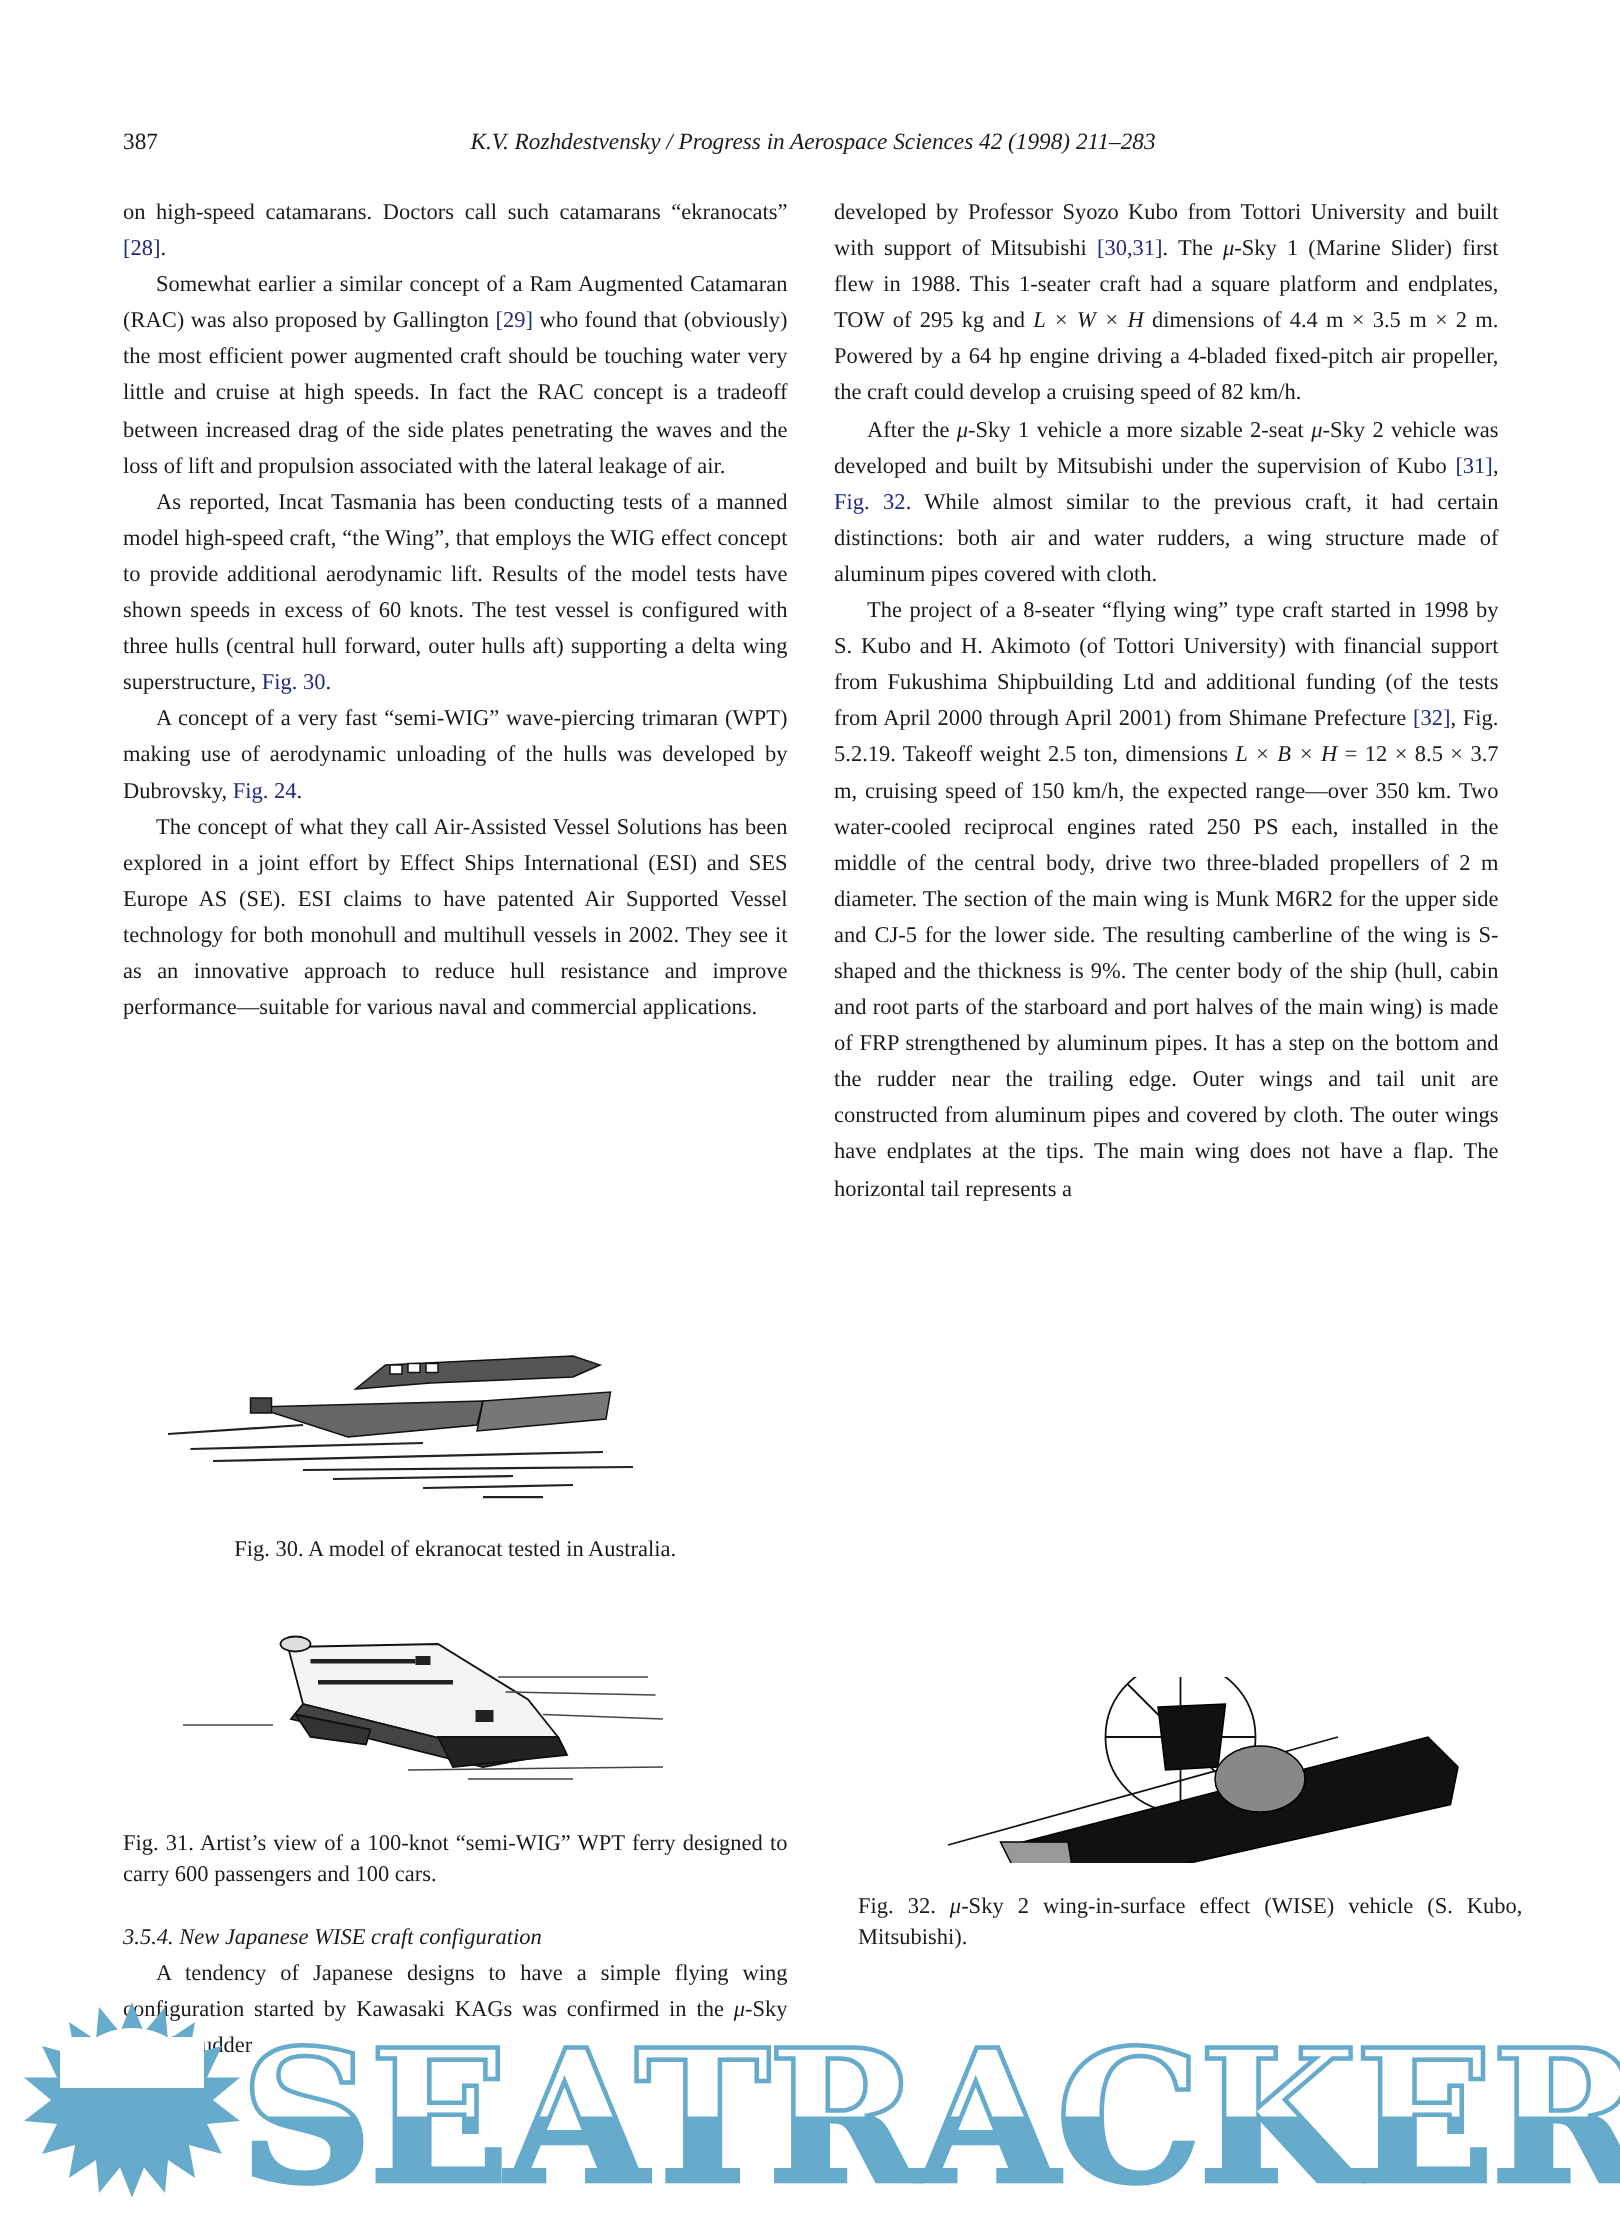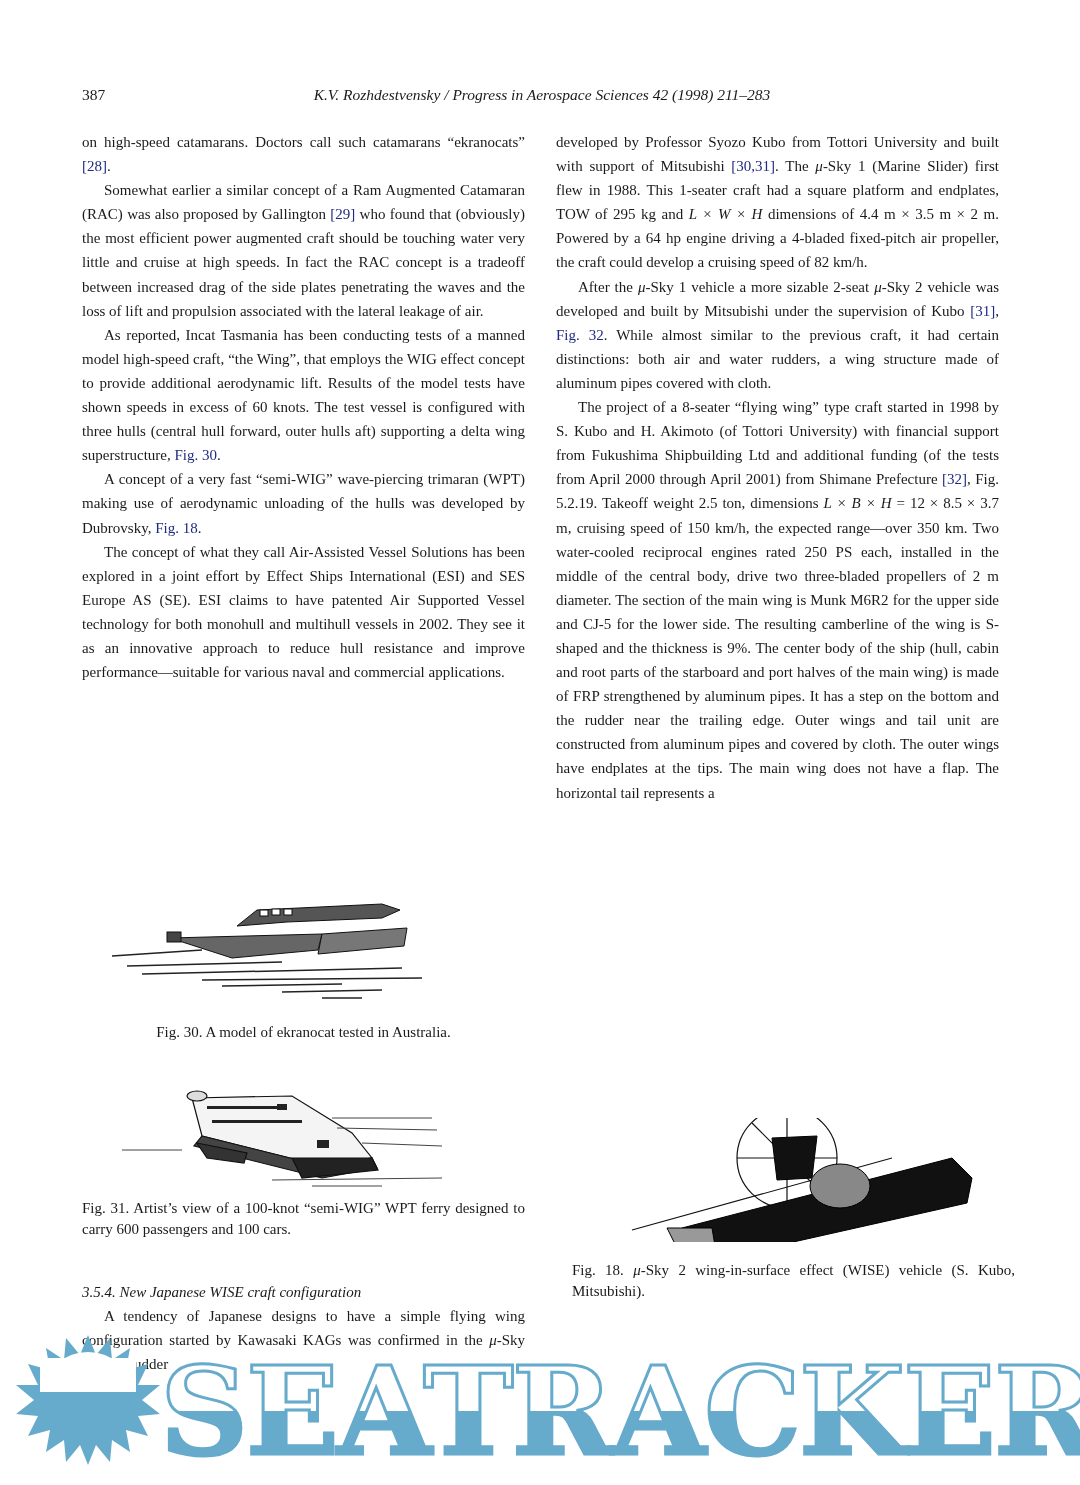--- a/index.html
+++ b/index.html
@@ -33,21 +33,21 @@
 
 <div class="running-head">
   <span class="page-num">387</span>
   <span class="journal">K.V. Rozhdestvensky / Progress in Aerospace Sciences 42 (1998) 211–283</span>
 </div>
 
 <div class="col col-left">
   <p><span>on high-speed catamarans. Doctors call such catamarans “ekranocats” </span><span class="link">[28]</span><span>.</span></p>
   <p class="ind"><span>Somewhat earlier a similar concept of a Ram Augmented Catamaran (RAC) was also proposed by Gallington </span><span class="link">[29]</span><span> who found that (obviously) the most efficient power augmented craft should be touching water very little and cruise at high speeds. In fact the RAC concept is a tradeoff between increased drag of the side plates penetrating the waves and the loss of lift and propulsion associated with the lateral leakage of air.</span></p>
   <p class="ind"><span>As reported, Incat Tasmania has been conducting tests of a manned model high-speed craft, “the Wing”, that employs the WIG effect concept to provide additional aerodynamic lift. Results of the model tests have shown speeds in excess of 60 knots. The test vessel is configured with three hulls (central hull forward, outer hulls aft) supporting a delta wing superstructure, </span><span class="link">Fig. 30</span><span>.</span></p>
-  <p class="ind"><span>A concept of a very fast “semi-WIG” wave-piercing trimaran (WPT) making use of aerodynamic unloading of the hulls was developed by Dubrovsky, </span><span class="link">Fig. 18</span><span>.</span></p>
+  <p class="ind"><span>A concept of a very fast “semi-WIG” wave-piercing trimaran (WPT) making use of aerodynamic unloading of the hulls was developed by Dubrovsky, </span><span class="link">Fig. 24</span><span>.</span></p>
   <p class="ind"><span>The concept of what they call Air-Assisted Vessel Solutions has been explored in a joint effort by Effect Ships International (ESI) and SES Europe AS (SE). ESI claims to have patented Air Supported Vessel technology for both monohull and multihull vessels in 2002. They see it as an innovative approach to reduce hull resistance and improve performance—suitable for various naval and commercial applications.</span></p>
 </div>
 
 <div class="fig" style="left:82px; top:888px; width:443px;">
   <svg width="443" height="118" viewBox="0 0 443 118">
     <g fill="#333" stroke="#111" stroke-width="1">
       <path d="M155 38 L175 22 L300 16 L318 22 L300 30 L205 34 Z" fill="#555"></path>
       <rect x="178" y="22" width="8" height="6" fill="#fff"></rect>
       <rect x="190" y="21" width="8" height="6" fill="#fff"></rect>
       <rect x="202" y="21" width="8" height="6" fill="#fff"></rect>
@@ -85,21 +85,21 @@
     </g>
     <g stroke="#444" stroke-width="1">
       <line x1="250" y1="30" x2="350" y2="30"></line>
       <line x1="255" y1="40" x2="355" y2="42"></line>
       <line x1="280" y1="55" x2="360" y2="58"></line>
       <line x1="40" y1="62" x2="100" y2="62"></line>
       <line x1="190" y1="92" x2="360" y2="90"></line>
       <line x1="230" y1="98" x2="300" y2="98"></line>
     </g>
   </svg>
-  <div class="caption just" style="margin-top:6px;">Fig. 31. Artist’s view of a 100-knot “semi-WIG” WPT ferry designed to carry 600 passengers and 100 cars.</div>
+  <div class="caption just" style="margin-top:26px;">Fig. 31. Artist’s view of a 100-knot “semi-WIG” WPT ferry designed to carry 600 passengers and 100 cars.</div>
 </div>
 
 <div class="col" style="left:82px; top:1280px;">
   <p class="sec-head">3.5.4. New Japanese WISE craft configuration</p>
   <p class="ind"><span>A tendency of Japanese designs to have a simple flying wing configuration started by Kawasaki KAGs was confirmed in the </span><span class="mu">μ</span><span>-Sky vehicle rudder</span></p>
 </div>
 
 <div class="col col-right">
   <p><span>developed by Professor Syozo Kubo from Tottori University and built with support of Mitsubishi </span><span class="link">[30,31]</span><span>. The </span><span class="mu">μ</span><span>-Sky 1 (Marine Slider) first flew in 1988. This 1-seater craft had a square platform and endplates, TOW of 295 kg and </span><span class="mu">L × W × H</span><span> dimensions of 4.4 m × 3.5 m × 2 m. Powered by a 64 hp engine driving a 4-bladed fixed-pitch air propeller, the craft could develop a cruising speed of 82 km/h.</span></p>
   <p class="ind"><span>After the </span><span class="mu">μ</span><span>-Sky 1 vehicle a more sizable 2-seat </span><span class="mu">μ</span><span>-Sky 2 vehicle was developed and built by Mitsubishi under the supervision of Kubo </span><span class="link">[31]</span><span>, </span><span class="link">Fig. 32</span><span>. While almost similar to the previous craft, it had certain distinctions: both air and water rudders, a wing structure made of aluminum pipes covered with cloth.</span></p>
@@ -115,21 +115,21 @@
       <line x1="180" y1="5" x2="250" y2="75"></line>
       <line x1="60" y1="112" x2="320" y2="40"></line>
     </g>
     <g fill="#111" stroke="#000">
       <path d="M110 110 L380 40 L400 60 L395 85 L150 140 L115 135 Z"></path>
       <path d="M200 20 L245 18 L240 60 L205 62 Z"></path>
       <ellipse cx="268" cy="68" rx="30" ry="22" fill="#888"></ellipse>
       <path d="M95 110 L140 110 L145 140 L110 140 Z" fill="#999"></path>
     </g>
   </svg>
-  <div class="caption just" style="margin-top:14px;"><span>Fig. 18.  </span><span class="mu">μ</span><span>-Sky 2 wing-in-surface effect (WISE) vehicle (S. Kubo, Mitsubishi).</span></div>
+  <div class="caption just" style="margin-top:14px;"><span>Fig. 32.  </span><span class="mu">μ</span><span>-Sky 2 wing-in-surface effect (WISE) vehicle (S. Kubo, Mitsubishi).</span></div>
 </div>
 
 <svg class="watermark" viewBox="0 0 1080 155">
   <g fill="#66aacc">
     <polygon points="80,25 88,5 96,25 110,8 112,30 130,18 126,40 148,34 138,55 160,55 142,70 160,84 138,86 148,106 126,100 130,122 112,110 110,132 96,115 88,135 80,115 66,132 64,110 46,122 50,100 28,106 38,86 16,84 34,70 16,55 38,55 28,34 50,40 46,18 64,30 66,8"></polygon>
     <rect x="40" y="28" width="96" height="34" fill="#ffffff"></rect>
     <path d="M44 62 A44 40 0 0 1 132 62 Z" fill="#ffffff"></path>
   </g>
 </svg>
 <div class="wm-text">SEATRACKER.RU</div>

